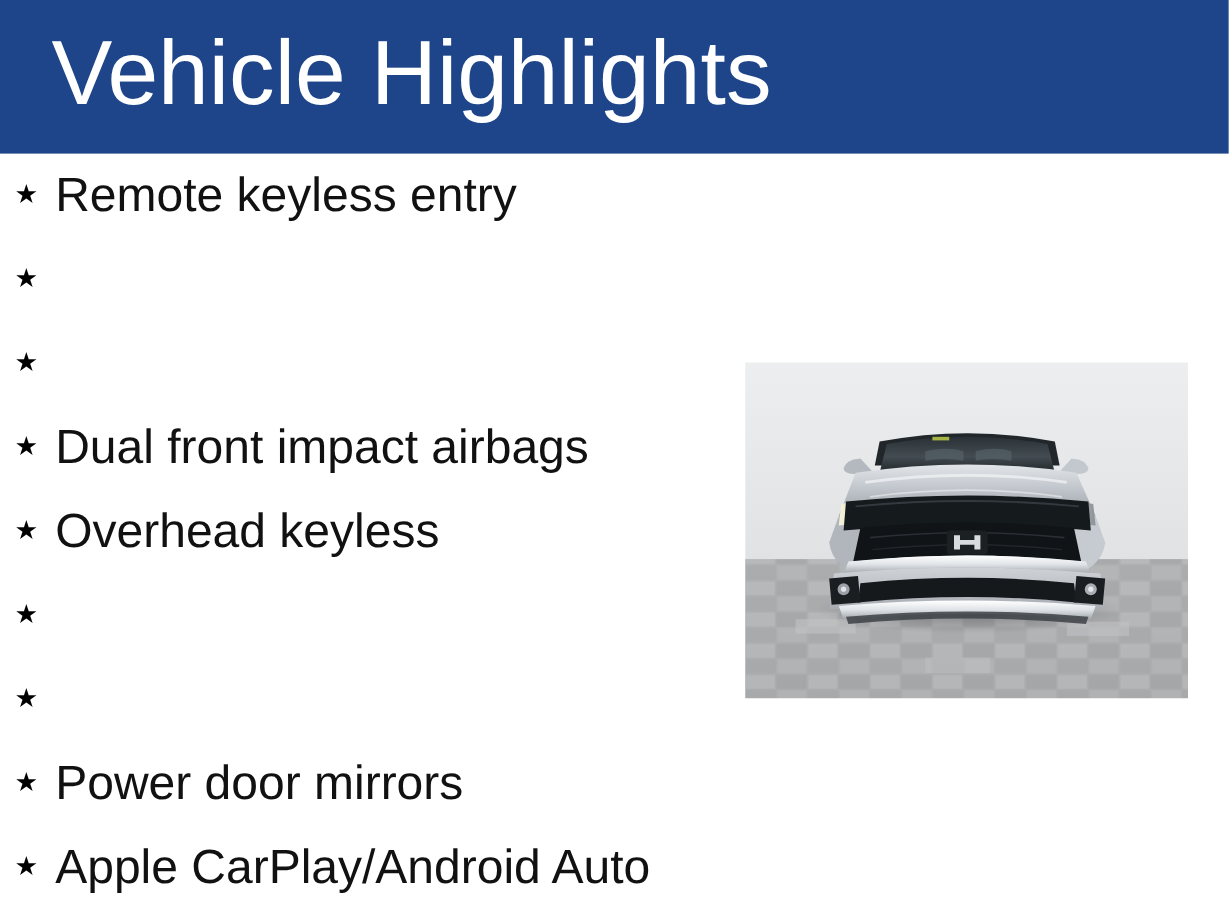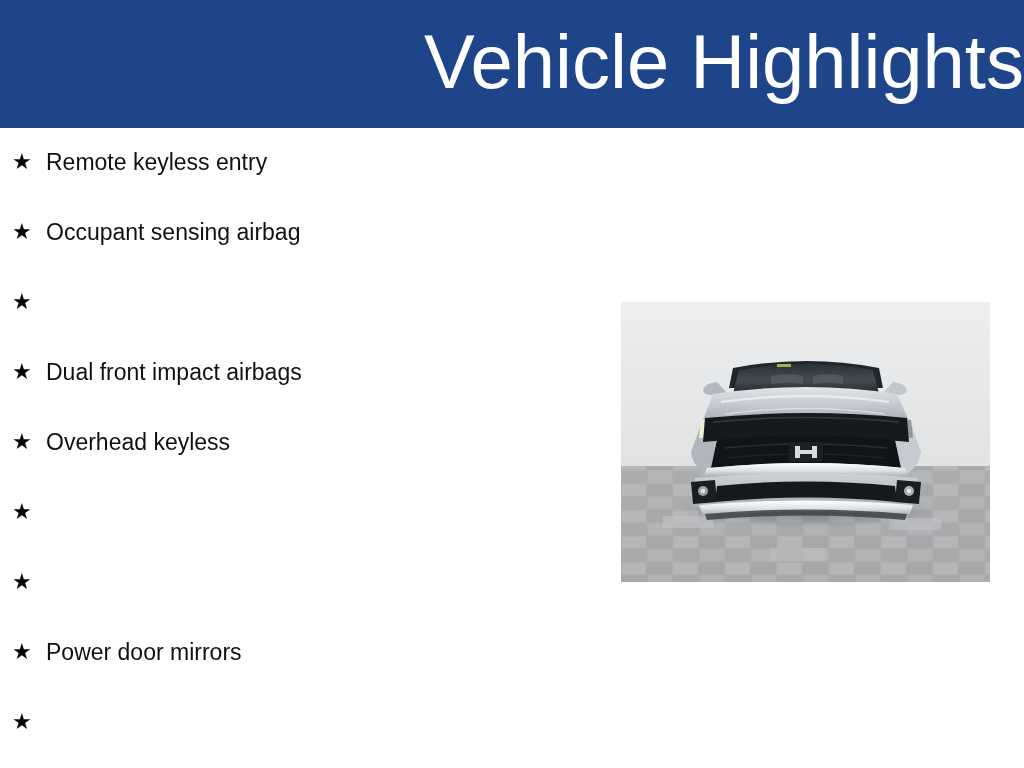--- a/index.html
+++ b/index.html
@@ -18,22 +18,23 @@
   
   #header-banner {
     position: absolute;
     left: 0;
     top: 0;
     width: 1024px;
     height: 128px;
     background: #1e4489;
     display: flex;
     align-items: center;
-    justify-content: flex-end;
+    justify-content: flex-start;
     box-sizing: border-box;
+    padding-left: 43px;
   }
   #page-title {
     color: #ffffff;
     font-size: 76px;
     line-height: 1;
     font-weight: 400;
     letter-spacing: 0px;
     white-space: nowrap;
     transform: translateY(-2px);
   }
@@ -58,21 +59,21 @@
   .star-icon {
     width: 34px;
     flex: 0 0 34px;
     font-size: 22px;
     line-height: 1;
     color: #000000;
     text-align: left;
     transform: translateY(-1px);
   }
   .highlight-label {
-    font-size: 23px;
+    font-size: 40px;
     line-height: 1.1;
     color: #111111;
     white-space: nowrap;
   }
 
   
   #vehicle-photo {
     position: absolute;
     left: 621px;
     top: 302px;
@@ -94,21 +95,20 @@
   <h1 id="page-title">Vehicle Highlights</h1>
 </div>
 
 <ul id="highlights-list">
   <li class="highlight-item">
     <span class="star-icon">★</span>
     <span class="highlight-label">Remote keyless entry</span>
   </li>
   <li class="highlight-item">
     <span class="star-icon">★</span>
-    <span class="highlight-label">Occupant sensing airbag</span>
   </li>
   <li class="highlight-item">
     <span class="star-icon">★</span>
   </li>
   <li class="highlight-item">
     <span class="star-icon">★</span>
     <span class="highlight-label">Dual front impact airbags</span>
   </li>
   <li class="highlight-item">
     <span class="star-icon">★</span>
@@ -119,20 +119,21 @@
   </li>
   <li class="highlight-item">
     <span class="star-icon">★</span>
   </li>
   <li class="highlight-item">
     <span class="star-icon">★</span>
     <span class="highlight-label">Power door mirrors</span>
   </li>
   <li class="highlight-item">
     <span class="star-icon">★</span>
+    <span class="highlight-label">Apple CarPlay/Android Auto</span>
   </li>
 </ul>
 
 <div id="vehicle-photo">
   <svg viewBox="0 0 369 280" xmlns="http://www.w3.org/2000/svg">
     <defs>
       <linearGradient id="skyGrad" x1="0" y1="0" x2="0" y2="1">
         <stop offset="0" stop-color="#eceef0"></stop>
         <stop offset="1" stop-color="#e0e2e4"></stop>
       </linearGradient>

